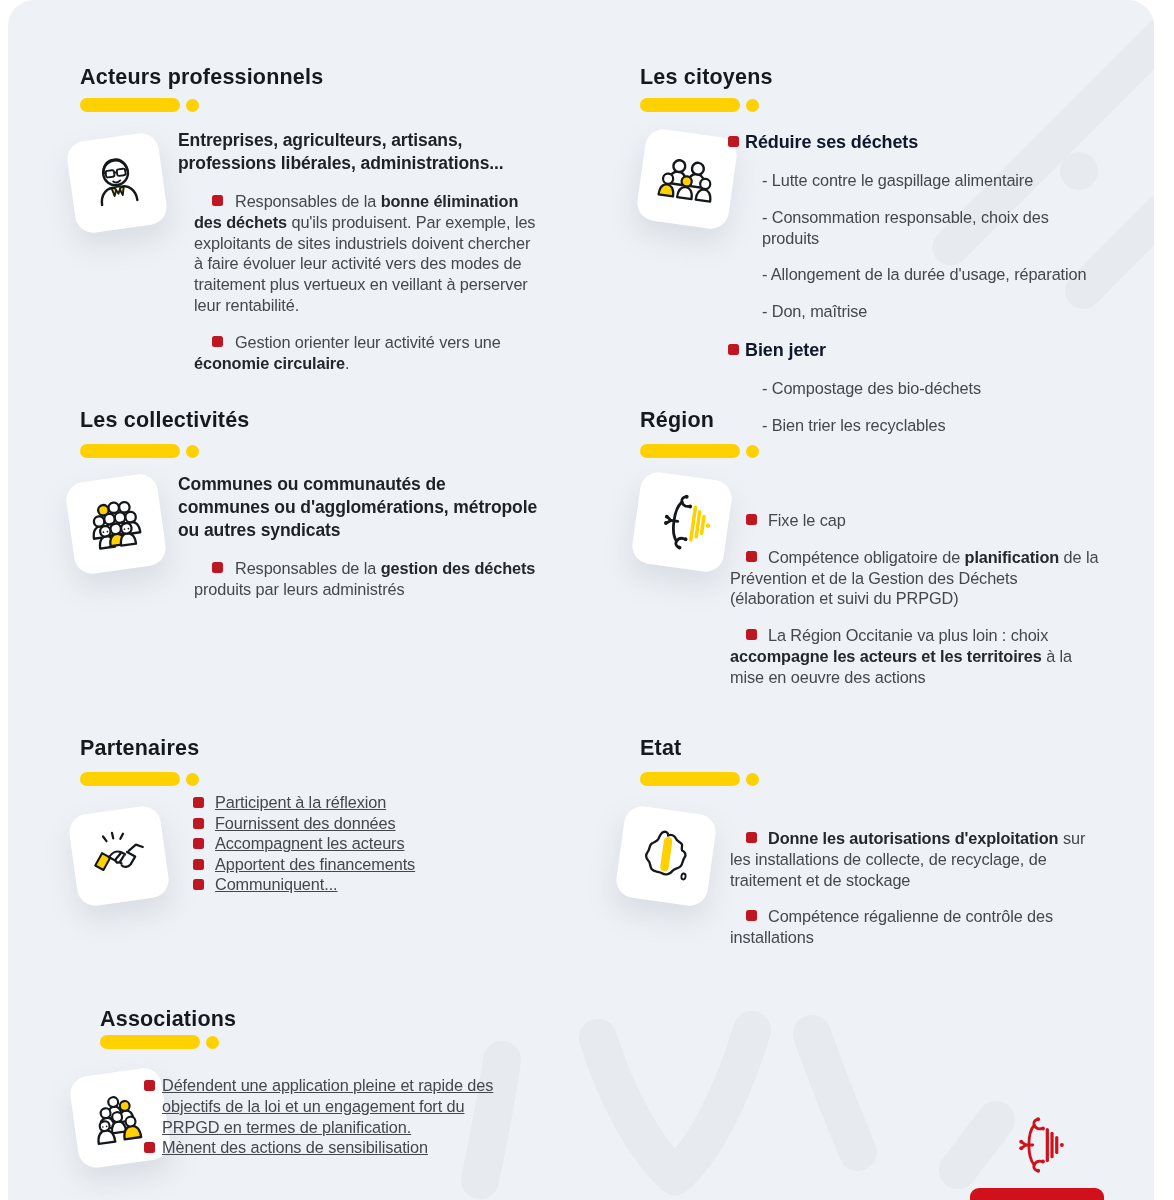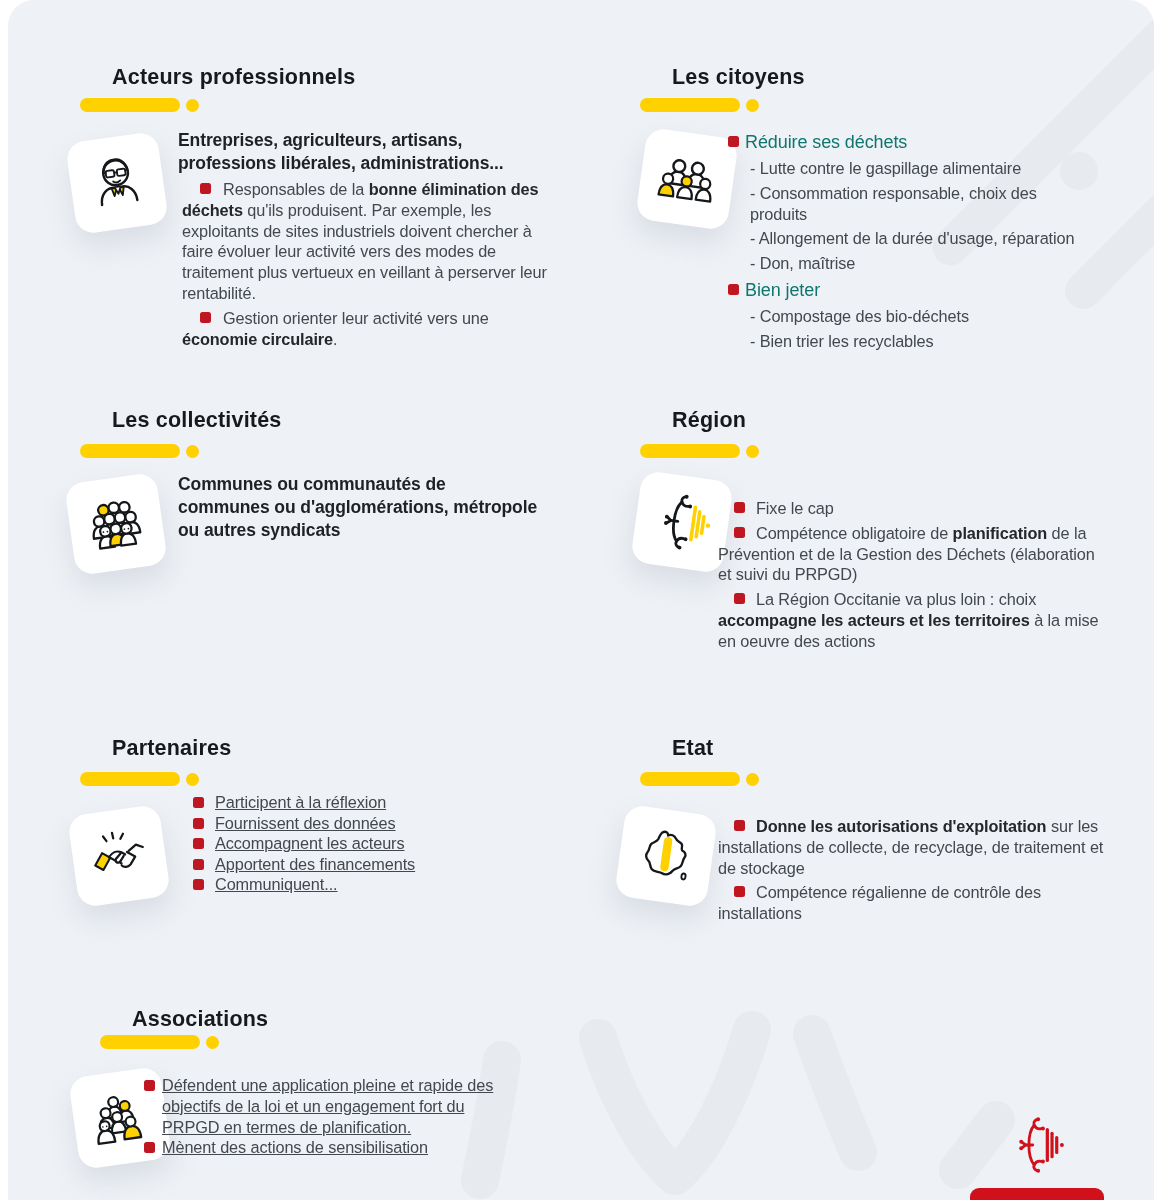--- a/index.html
+++ b/index.html
@@ -20,54 +20,54 @@
   .wm-bar{border-radius:20px;}
   #wm-b1{left:1032px;top:-30px;width:36px;height:340px;transform:rotate(45deg);}
   #wm-b2{left:1108px;top:150px;width:36px;height:180px;transform:rotate(45deg);}
   #wm-dot{left:1052px;top:152px;width:38px;height:38px;border-radius:50%;}
   #wm-bottom{position:absolute;left:402px;top:1002px;}
 
   
   .section{position:absolute;}
   .ttl{
     font-size:21.5px;font-weight:800;color:#17191c;letter-spacing:.2px;
-    line-height:26px;white-space:nowrap;margin-left:32px;
+    line-height:26px;white-space:nowrap;
   }
   .bar-row{position:absolute;display:flex;align-items:center;gap:6px;}
   .ybar{width:100px;height:14px;border-radius:7px;background:#ffd100;}
   .ydot{width:13px;height:13px;border-radius:50%;background:#ffd100;}
 
   .card{
     position:absolute;width:92px;height:92px;background:#ffffff;border-radius:18px;
     box-shadow:0 14px 26px rgba(168,178,192,.30);
     display:flex;align-items:center;justify-content:center;
   }
   .rot-l{transform:rotate(-8deg);}
   .rot-r{transform:rotate(8deg);}
 
   .txt{position:absolute;font-size:16.3px;line-height:20.8px;color:#43484e;letter-spacing:-.1px;}
   .hd{font-size:17.5px;line-height:23px;font-weight:700;color:#1e2125;margin:0 0 2px 0;}
   .b{font-weight:700;color:#24272b;}
-  p{margin:4px;}
+  p{margin:16px;}
 
   
   .sq-i{
     display:inline-block;width:11px;height:11px;border-radius:2.5px;background:#bf1722;
     margin-left:18px;margin-right:12px;transform:translateY(-1px);
   }
   .txt-r .sq-i{margin-left:16px;margin-right:11px;}
 
   
   .h-item{position:relative;text-decoration:underline;}
   .h-item .sq-a{
     position:absolute;width:11px;height:11px;border-radius:2.5px;background:#bf1722;top:5px;left:0;
   }
   .cit-item{position:relative;padding-left:31px;margin-bottom:1px;}
   .cit-item .sq-a{position:absolute;width:11px;height:11px;border-radius:2.5px;background:#bf1722;top:6px;left:14px;}
-  .cit-label{font-size:18px;line-height:24px;font-weight:400;color:#0f766e;}
+  .cit-label{font-size:18px;line-height:24px;font-weight:700;color:#0f172a;}
   .cit-sub{margin-left:32px;}
   .part-item{position:relative;padding-left:37px;line-height:20.5px;}
   .part-item .sq-a{left:15px;}
   .asc-item{position:relative;padding-left:18px;}
   .asc-item .sq-a{left:0;}
 
   
   #footer-logo{position:absolute;left:998px;top:1114px;width:62px;height:62px;}
   #footer-bar{
     position:absolute;left:962px;top:1188px;width:134px;height:14px;
@@ -210,20 +210,21 @@
           <g fill="#15181b">
               <circle cx="17.9" cy="33.6" r="0.9"></circle>
               <circle cx="22.1" cy="33.6" r="0.9"></circle>
               <circle cx="39.9" cy="33.6" r="0.9"></circle>
               <circle cx="44.1" cy="33.6" r="0.9"></circle>
             </g>
         </svg>
       </div>
       <div class="txt" style="left:98px;top:66px;width:378px;">
         <p class="hd" style="width:362px;">Communes ou communautés de communes ou d'agglomérations, métropole ou autres syndicats</p>
+        <p><span class="sq-i"></span><span><span>Responsables de la </span><span class="b">gestion des déchets</span><span> produits par leurs administrés</span></span></p>
       </div>
     </div>
 
     <div class="section" style="left:632px;top:407px;">
       <div class="ttl">Région</div>
       <div class="bar-row" style="top:37px;left:0;">
         <div class="ybar"></div>
         <div class="ydot"></div>
       </div>
       <div class="card rot-r" style="left:-4px;top:69px;">

